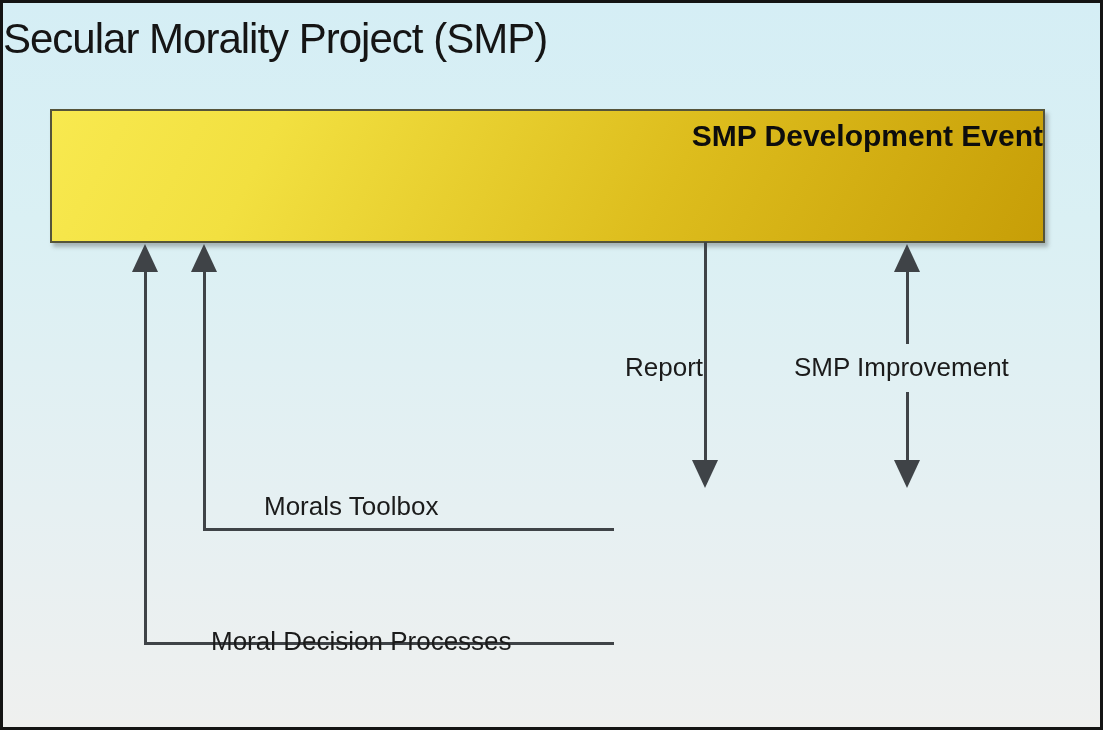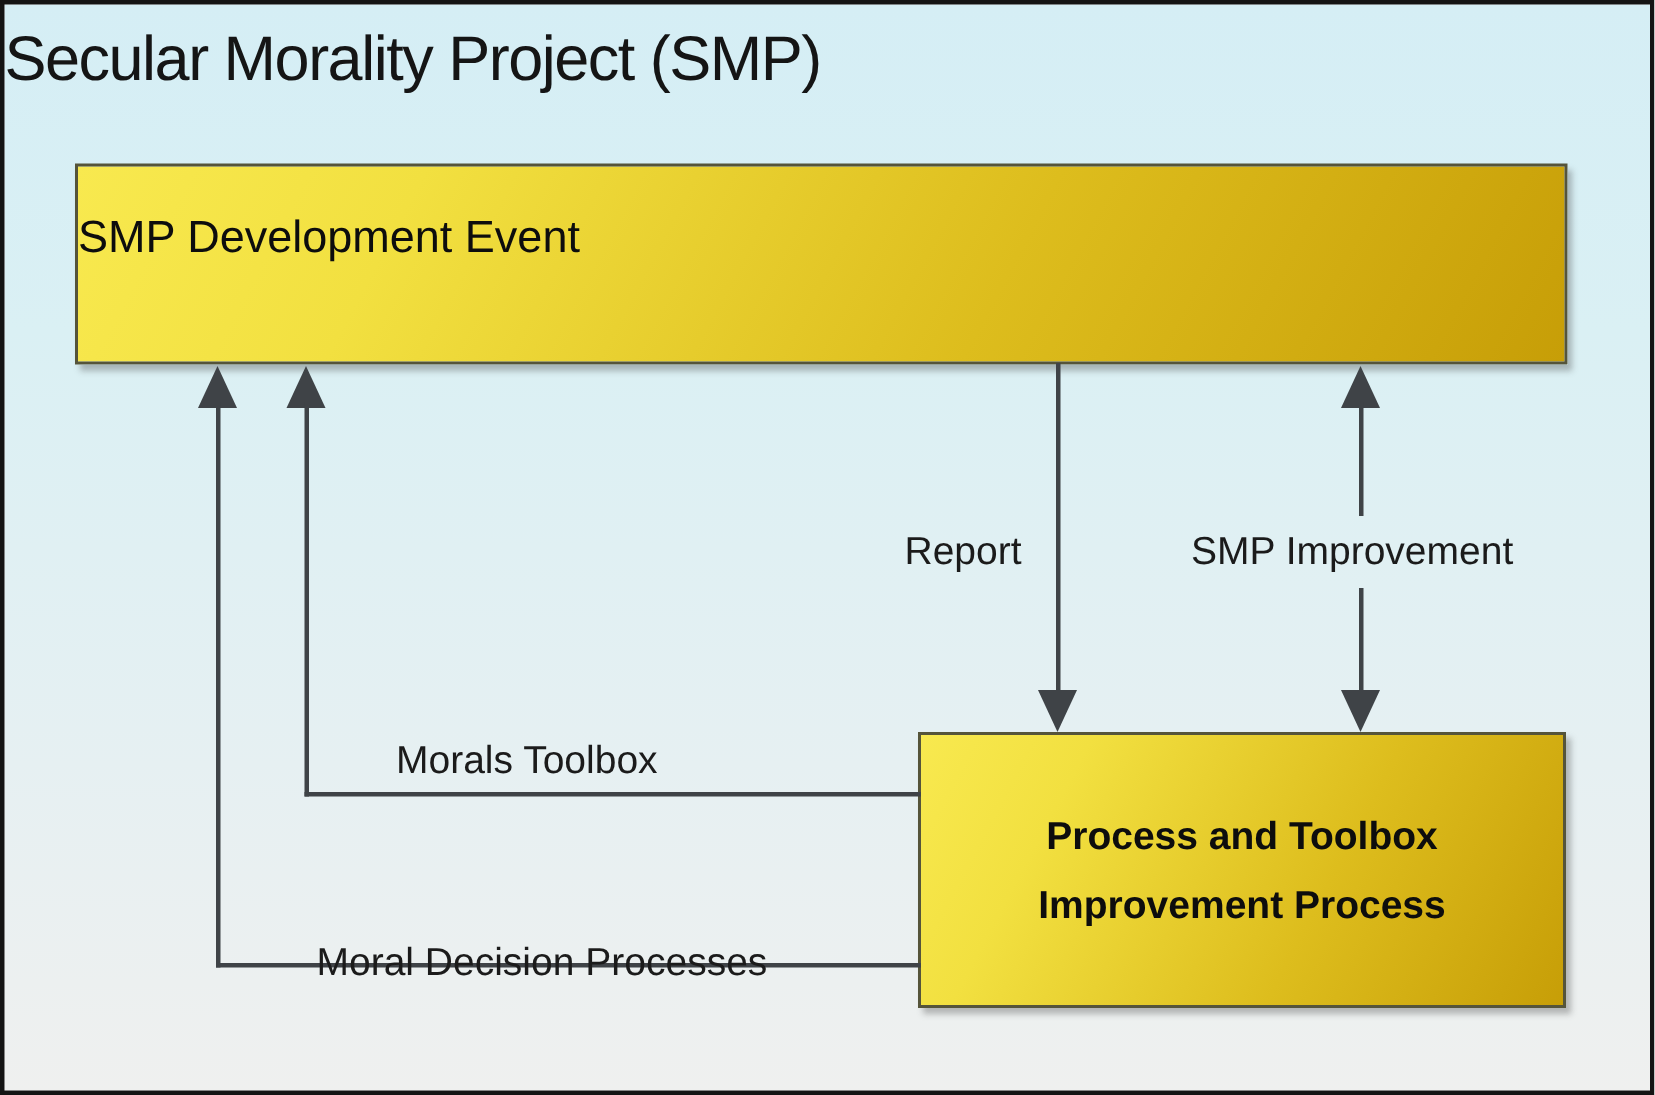--- a/index.html
+++ b/index.html
@@ -34,24 +34,24 @@
     background: linear-gradient(118deg, #f8e94f 0%, #f2e040 22%, #ddbd1d 62%, #c79e07 100%);
     box-shadow: 3px 4px 4px rgba(70, 70, 70, 0.35);
   }
   .node-top {
     left: 47px;
     top: 106px;
     width: 995px;
     height: 134px;
   }
   .node-top .node-label {
-    margin-top: 31px;
-    text-align: left;
+    margin-top: 8px;
+    text-align: right;
     font-size: 30px;
-    font-weight: 400;
+    font-weight: 700;
     color: #0d0d0d;
   }
   .node-bottom {
     left: 609px;
     top: 485px;
     width: 432px;
     height: 184px;
     display: flex;
     flex-direction: column;
     justify-content: center;
@@ -88,28 +88,24 @@
 <body>
 
 <div class="canvas">
 
   <div class="diagram-title">Secular Morality Project (SMP)</div>
 
   <div class="gold-node node-top">
     <div class="node-label">SMP Development Event</div>
   </div>
 
-  <div class="gold-node node-bottom">
-    <div class="node-label-line">Process and Toolbox</div>
-    <div class="node-label-line">Improvement Process</div>
-  </div>
 
   <div class="conn-line" style="left:701px; top:239px; width:3px; height:222px;"></div>
   <div class="arrow-down" style="left:689px; top:457px;"></div>
-  <div class="conn-label" style="left:600px; top:349px;">Report</div>
+  <div class="conn-label" style="left:622px; top:349px;">Report</div>
 
   <div class="arrow-up" style="left:891px; top:241px;"></div>
   <div class="conn-line" style="left:903px; top:265px; width:3px; height:76px;"></div>
   <div class="conn-line" style="left:903px; top:389px; width:3px; height:70px;"></div>
   <div class="arrow-down" style="left:891px; top:457px;"></div>
   <div class="conn-label" style="left:791px; top:349px;">SMP Improvement</div>
 
   <div class="arrow-up" style="left:188px; top:241px;"></div>
   <div class="conn-line" style="left:200px; top:265px; width:3px; height:263px;"></div>
   <div class="conn-line" style="left:200px; top:525px; width:411px; height:3px;"></div>

